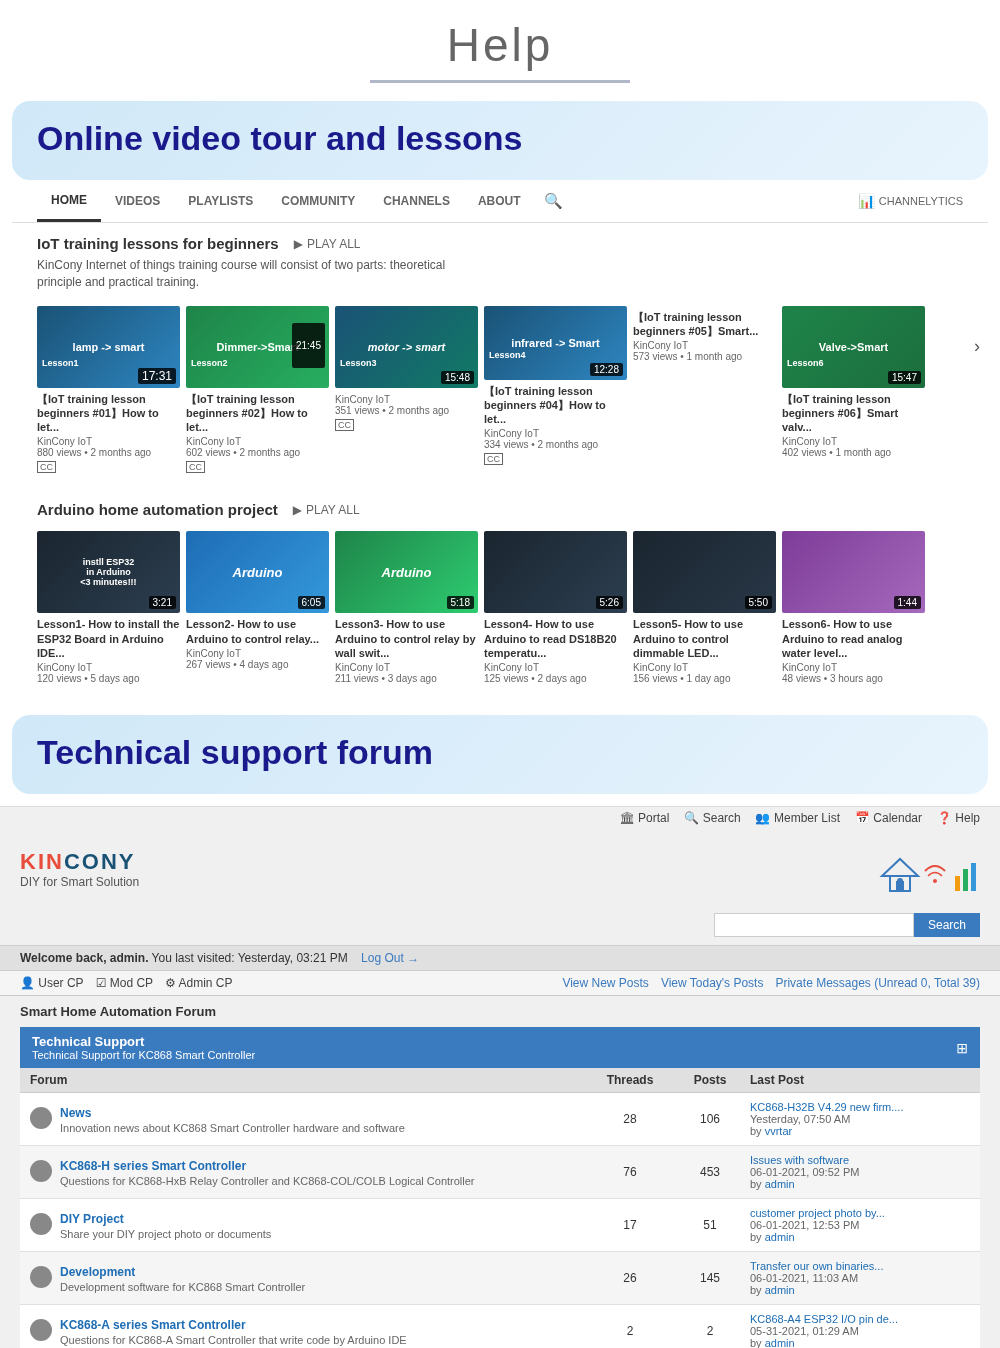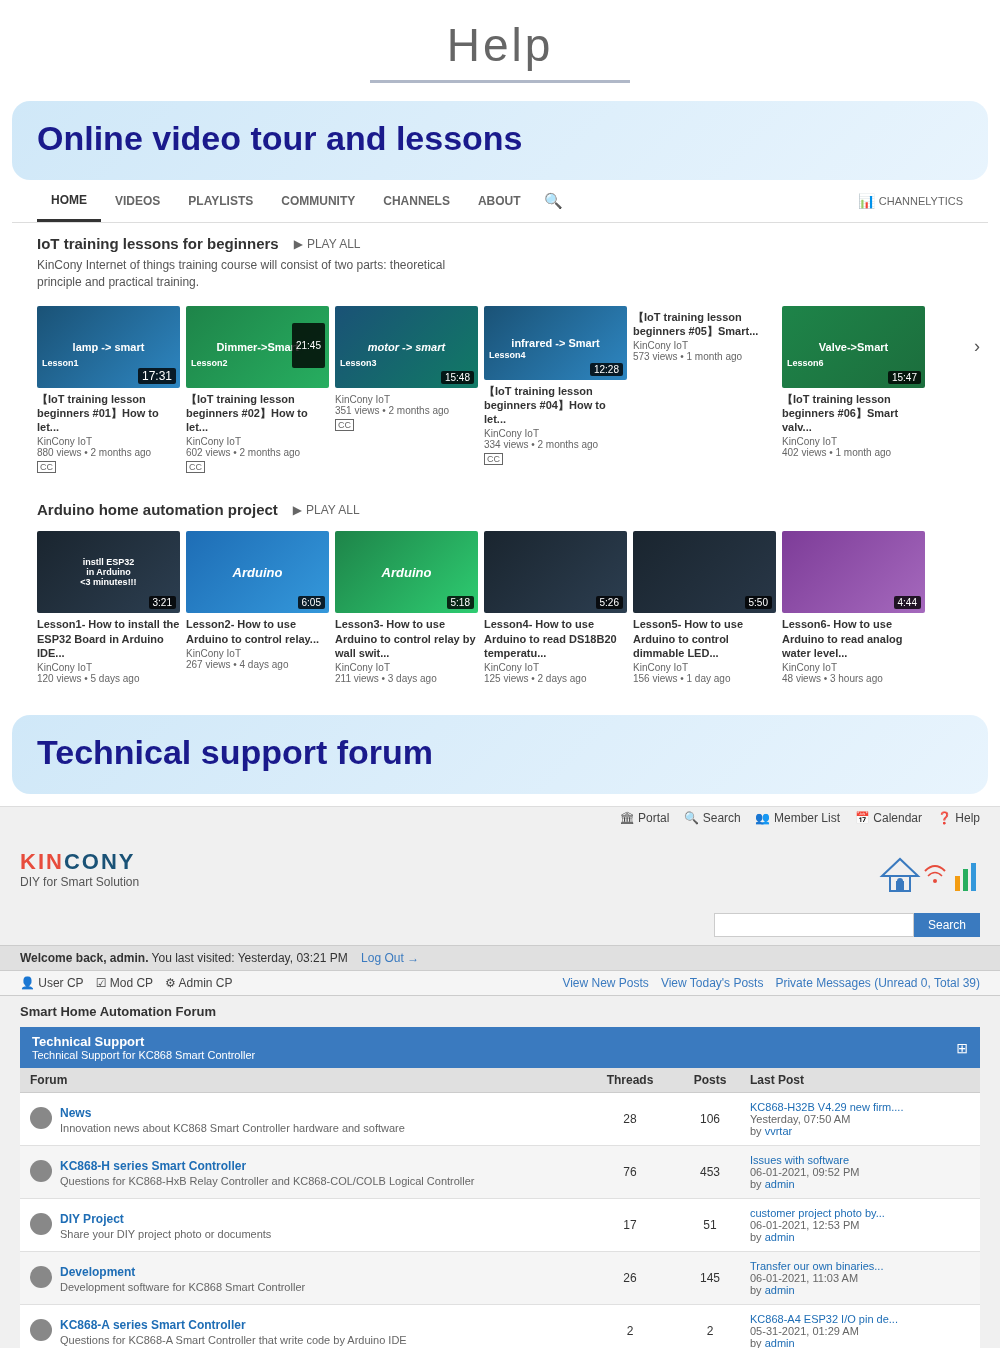--- a/index.html
+++ b/index.html
@@ -173,21 +173,21 @@
       <span style="position:absolute;bottom:4px;right:4px;background:rgba(0,0,0,0.8);color:#fff;font-size:10px;padding:1px 4px;border-radius:2px;">5:50</span>
     </div>
     <div style="padding:4px 0;">
       <div style="font-size:11px;color:#333;font-weight:bold;line-height:1.3;">Lesson5- How to use Arduino to control dimmable LED...</div>
       <div style="font-size:10px;color:#666;margin-top:2px;">KinCony IoT</div>
       <div style="font-size:10px;color:#666;">156 views • 1 day ago</div>
     </div>
   </div>
   <div style="flex:0 0 143px;cursor:pointer;">
     <div style="width:143px;height:82px;background:linear-gradient(135deg,#7d3c98,#a569bd);position:relative;border-radius:2px;overflow:hidden;">
-      <span style="position:absolute;bottom:4px;right:4px;background:rgba(0,0,0,0.8);color:#fff;font-size:10px;padding:1px 4px;border-radius:2px;">4:44</span>
+      <span style="position:absolute;bottom:4px;right:4px;background:rgba(0,0,0,0.8);color:#fff;font-size:10px;padding:1px 4px;border-radius:2px;">1:44</span>
     </div>
     <div style="padding:4px 0;">
       <div style="font-size:11px;color:#333;font-weight:bold;line-height:1.3;">Lesson6- How to use Arduino to read analog water level...</div>
       <div style="font-size:10px;color:#666;margin-top:2px;">KinCony IoT</div>
       <div style="font-size:10px;color:#666;">48 views • 3 hours ago</div>
     </div>
   </div>
 </div>
 
 <div style="background:linear-gradient(135deg,#d0e8f8,#e8f4fd);border-radius:18px;margin:12px 12px;padding:18px 25px 22px;">

